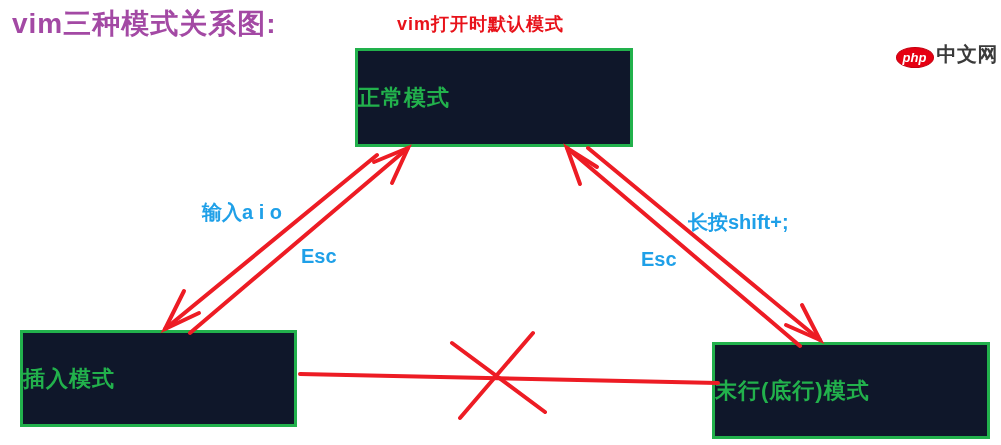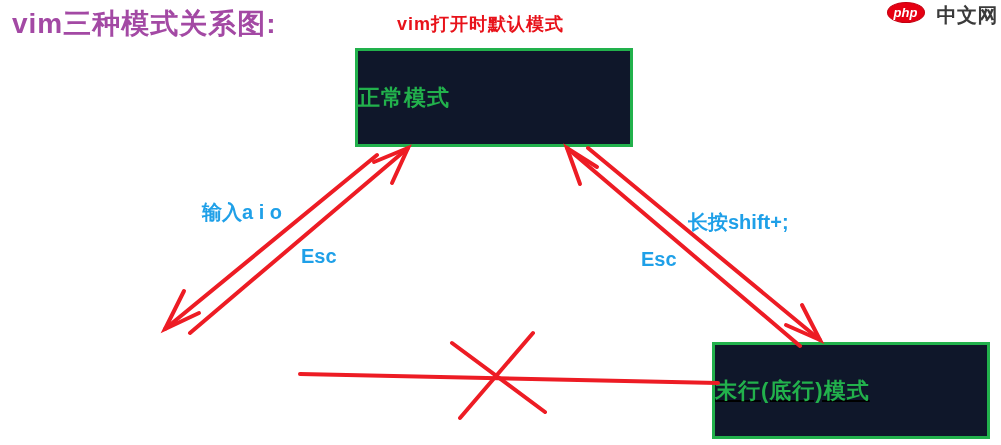--- a/index.html
+++ b/index.html
@@ -33,21 +33,21 @@
     z-index:1;
   }
   .mode-box .mode-label{
     font-size:22px;font-weight:bold;
     color:var(--box,#22B14C);
     letter-spacing:1px;
     white-space:nowrap;
   }
   .box-normal{left:355px;top:48px;width:278px;height:99px;}
   .box-insert{left:20px;top:330px;width:277px;height:97px;}
-  .box-lastline{left:712px;top:342px;width:278px;height:97px;text-decoration:underline;}
+  .box-lastline{left:712px;top:342px;width:278px;height:97px;}
   .edge-label{
     font-size:20px;font-weight:bold;
     color:var(--label,#1FA0E8);
     white-space:nowrap;
     z-index:2;
   }
   .label-aio{left:202px;top:199px;}
   .label-esc-left{left:301px;top:245px;}
   .label-shift{left:688px;top:209px;}
   .label-esc-right{left:641px;top:248px;}
@@ -59,40 +59,41 @@
     fill:none;
   }
   .watermark{
     right:13px;top:410px;
     font-size:21px;
     color:var(--watermark,#C9C9C9);
     white-space:nowrap;
     z-index:3;
   }
   .logo{
-    right:3px;top:2px;
-    display:flex;align-items:flex-start;gap:12px;
+    right:3px;top:10px;
+    display:flex;align-items:flex-end;gap:3px;
     z-index:3;
   }
   .logo-badge{
     display:inline-block;
     width:38px;height:21px;line-height:20px;
     border-radius:50%;
     background:var(--logored,#E60012);
     border:1px solid #c40010;
     color:#fff;
     font-size:13px;font-weight:bold;font-style:italic;
     text-align:center;
     box-sizing:border-box;
   }
   .logo-text{
     font-size:20px;font-weight:bold;
     color:var(--logotext,#3A3A3A);
     letter-spacing:0.5px;
     white-space:nowrap;
+    margin-top:31px;
   }
 </style>
 </head>
 <body>
 
 <div class="canvas">
 
   <div class="abs page-title">vim三种模式关系图:</div>
   <div class="abs top-caption">vim打开时默认模式</div>
 
@@ -116,20 +117,23 @@
     <polyline points="802,305 820,340 786,325"></polyline>
 
     <line x1="300" y1="374" x2="718" y2="383"></line>
     <line x1="452" y1="343" x2="545" y2="412"></line>
     <line x1="533" y1="333" x2="460" y2="418"></line>
   </svg>
 
   <div class="abs mode-box box-normal">
     <span class="mode-label">正常模式</span>
   </div>
+  <div class="abs mode-box box-insert">
+    <span class="mode-label">插入模式</span>
+  </div>
   <div class="abs mode-box box-lastline">
     <span class="mode-label">末行(底行)模式</span>
   </div>
 
   <div class="abs edge-label label-aio">输入a i o</div>
   <div class="abs edge-label label-esc-left">Esc</div>
   <div class="abs edge-label label-shift">长按shift+;</div>
   <div class="abs edge-label label-esc-right">Esc</div>
 
 

